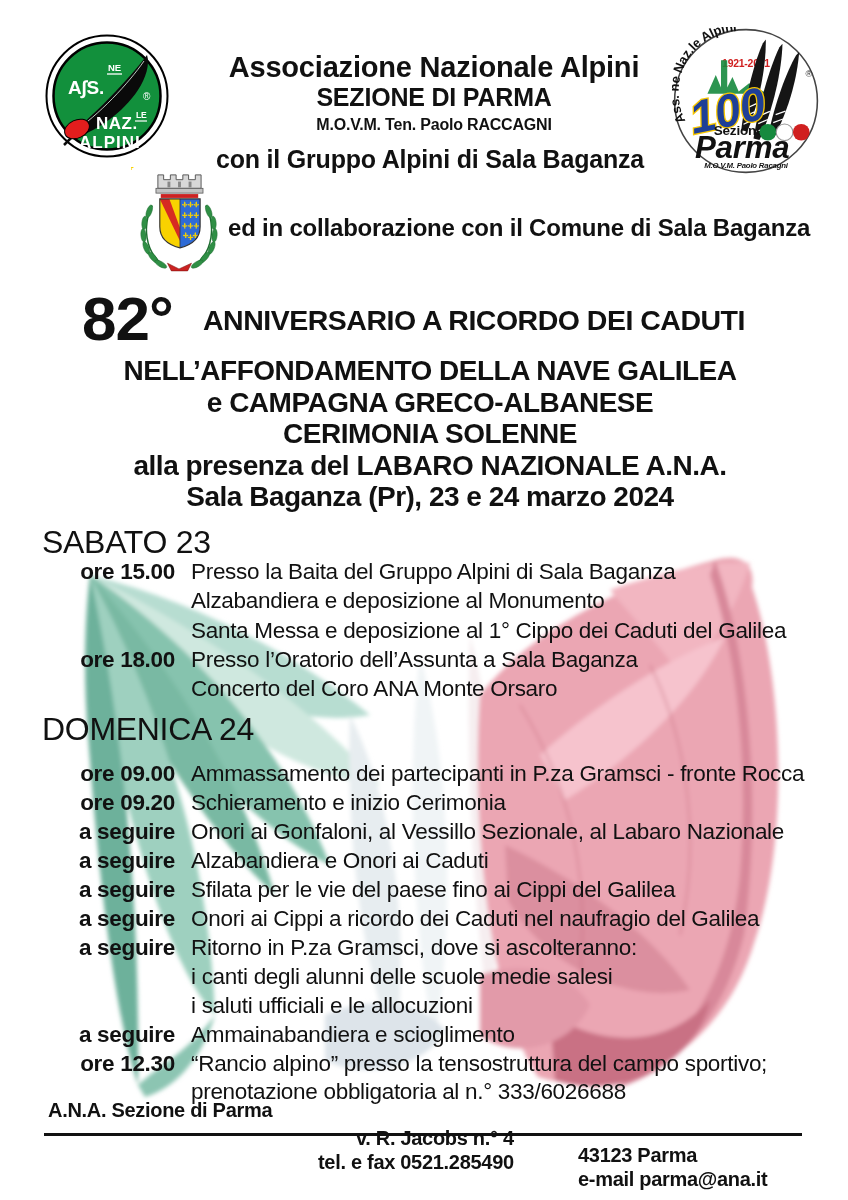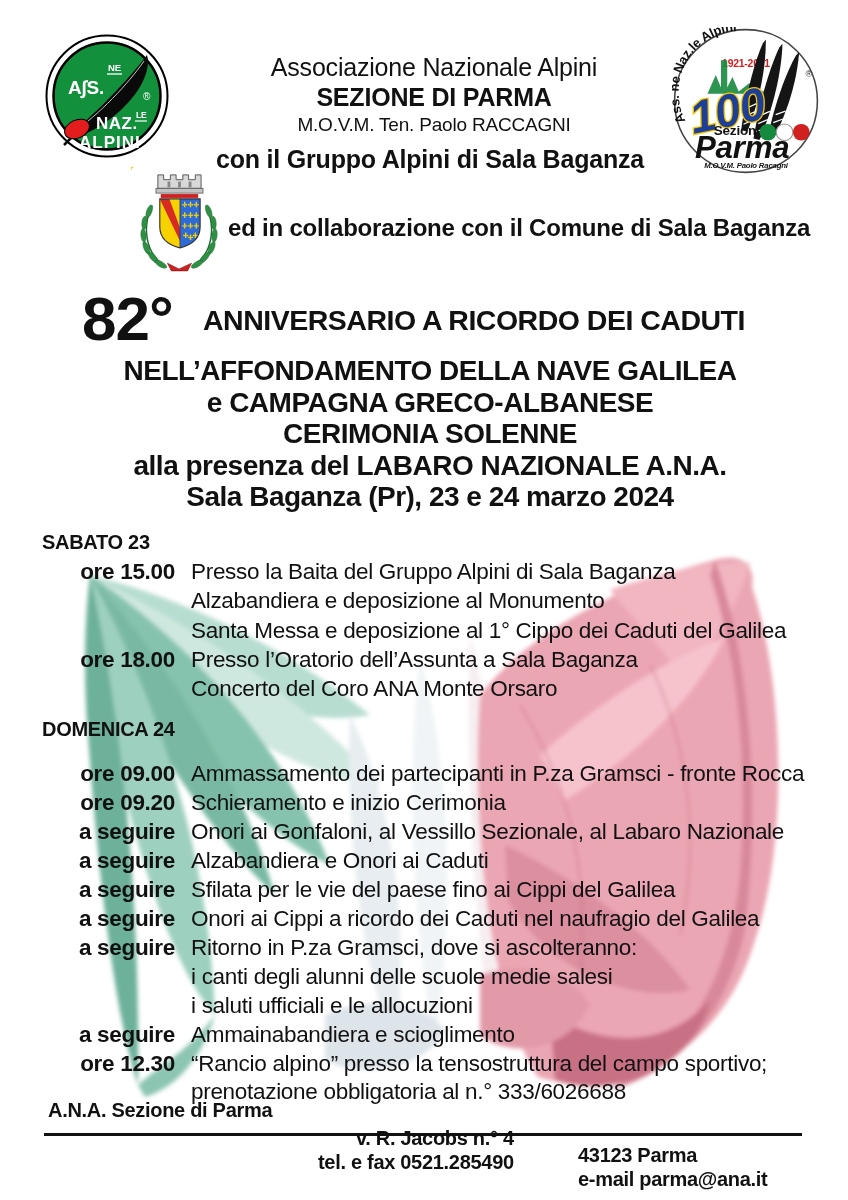--- a/index.html
+++ b/index.html
@@ -1,31 +1,31 @@
 <!DOCTYPE html>
 <html><head>
 <meta charset="utf-8">
 <style>
   html,body{margin:0;padding:0;background:#fff;}
   .poster{position:relative;width:848px;height:1200px;background:#fff;overflow:hidden;
           font-family:"Liberation Sans",sans-serif;color:#111;letter-spacing:-0.2px;}
   .abs{position:absolute;}
   .ctr{text-align:center;}
   
-  .hdr-org{font-size:25px;line-height:30px;font-weight:normal;}
+  .hdr-org{font-size:29px;line-height:30px;font-weight:bold;}
   .hdr-sec{font-size:25px;line-height:30px;font-weight:bold;}
-  .hdr-med{font-size:19px;line-height:26px;font-weight:normal;}
+  .hdr-med{font-size:16px;line-height:26px;font-weight:bold;}
   .hdr-line{font-size:25px;font-weight:bold;}
   
   .big-num{font-size:62px;line-height:56px;font-weight:bold;letter-spacing:-1px;}
   .title1{font-size:28.5px;font-weight:bold;letter-spacing:-0.5px;}
   .title-block{font-size:28px;line-height:31.5px;font-weight:bold;letter-spacing:-0.5px;}
   
   .sched{width:792px;z-index:2;}
-  .day-label{font-size:20px;line-height:30px;font-weight:bold;letter-spacing:-0.3px;}
+  .day-label{font-size:32px;line-height:30px;font-weight:normal;letter-spacing:-0.3px;}
   .rows{}
   .row{display:flex;line-height:29.3px;font-size:22.5px;letter-spacing:-0.3px;}
   .row .time{width:133px;text-align:right;font-weight:bold;flex:none;}
   .row .desc{margin-left:16px;}
   .day2{margin-top:11px;}
   .day2 .rows{margin-top:16px;}
   .day2 .row{line-height:28.9px;}
   
   .rule{height:3px;background:#111;}
   .foot{font-size:20px;line-height:24px;font-weight:bold;letter-spacing:-0.3px;}

